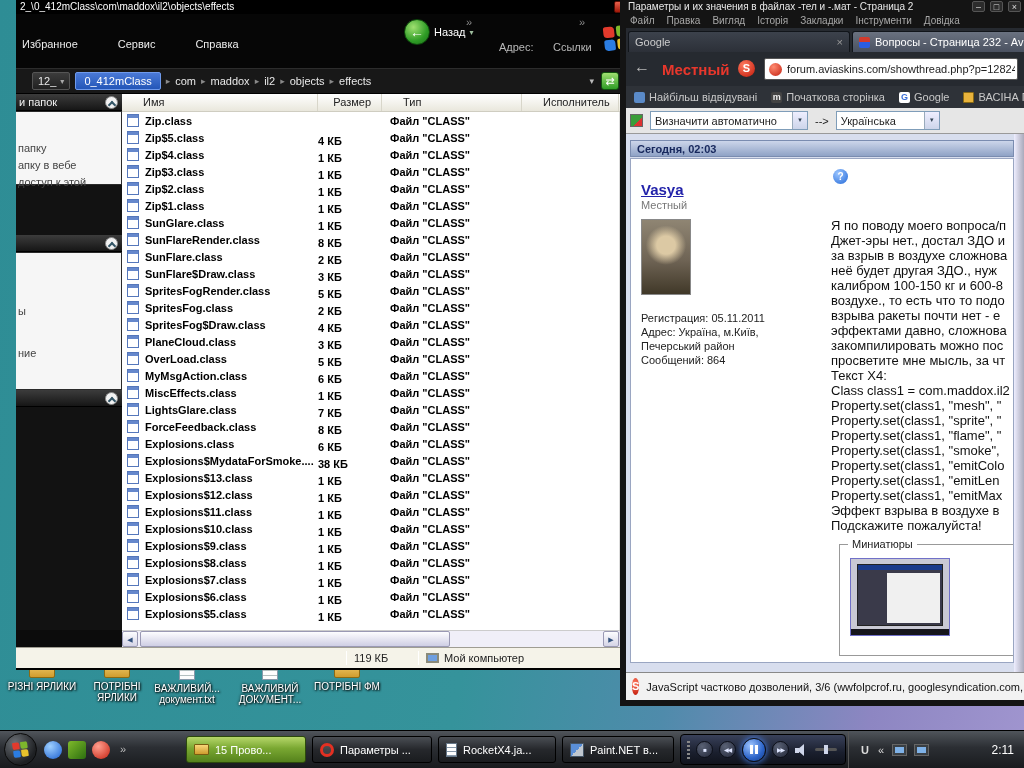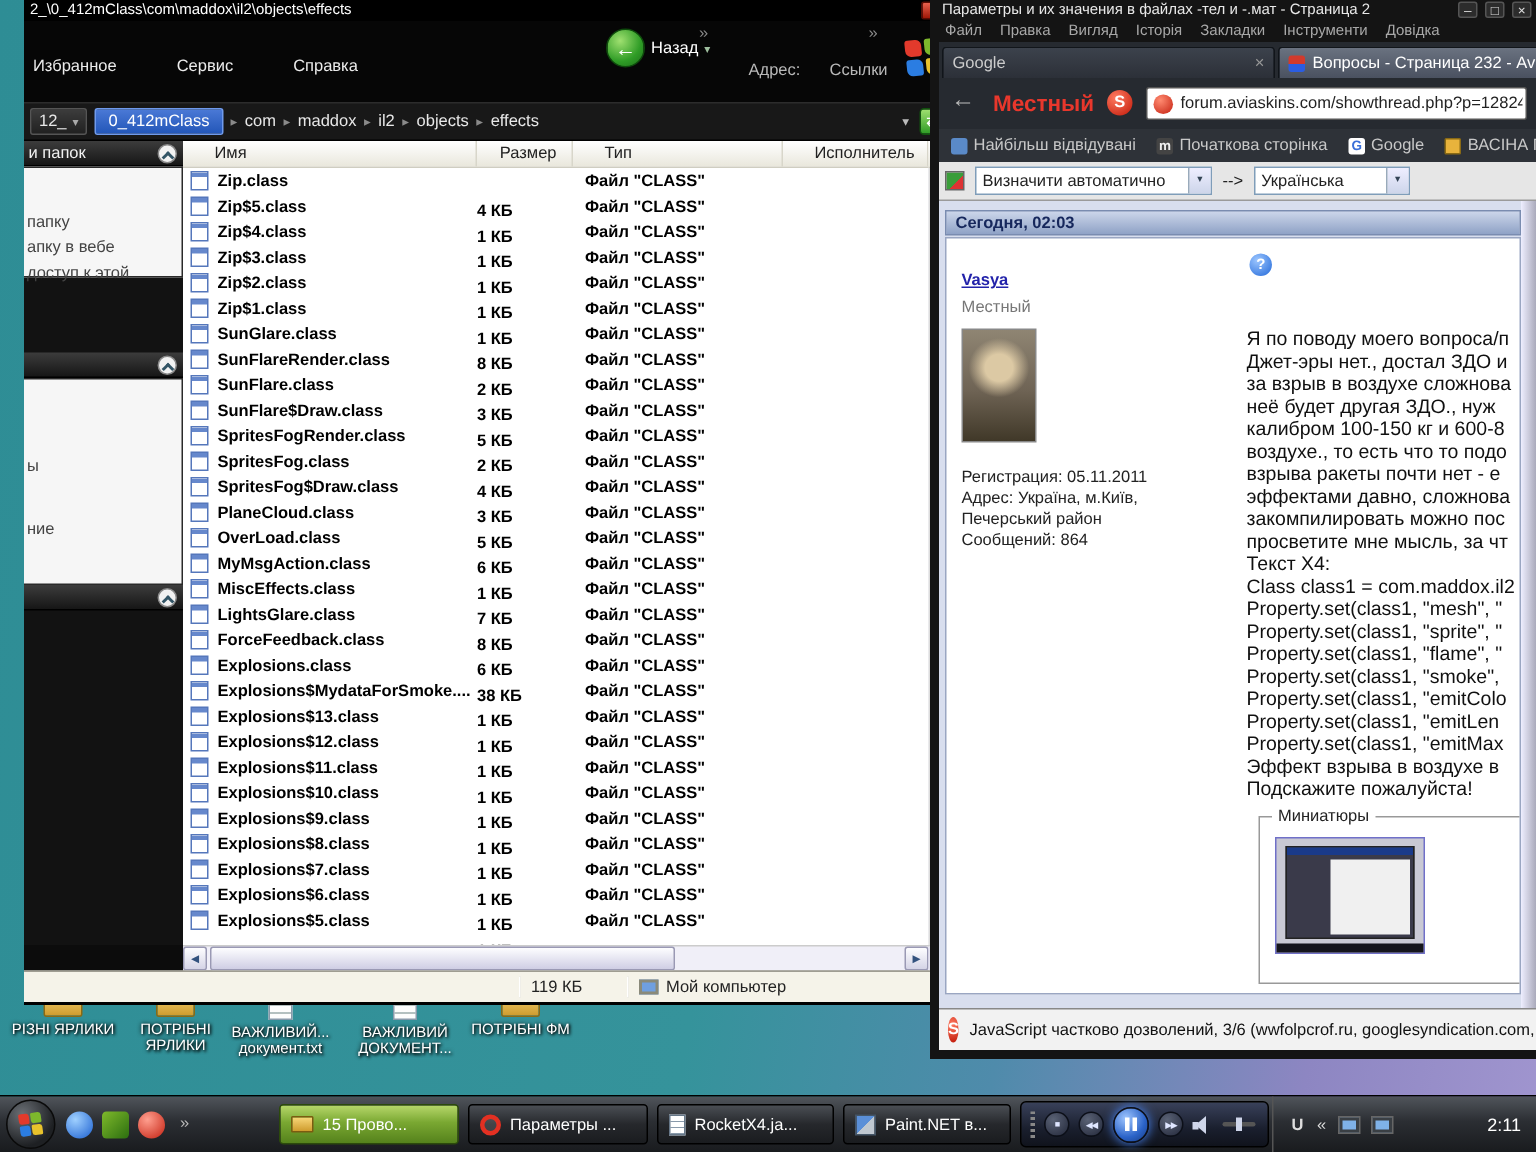--- a/index.html
+++ b/index.html
@@ -28,21 +28,21 @@
 #e-chev1{left:450px;}#e-chev2{left:563px;}
 #e-back{position:absolute;left:388px;top:5px;display:flex;align-items:center;gap:4px;color:#fff;}
 .back-circle{width:26px;height:26px;border-radius:50%;background:radial-gradient(circle at 35% 30%,#9fe070,#2f9c26 60%,#1c6f18);border:1px solid #0e4a0c;color:#fff;text-align:center;line-height:25px;font-size:14px;font-weight:bold;}
 .back-dd{color:#9fbf9f;font-size:8px;}
 #e-addr-label{position:absolute;left:483px;top:27px;color:#b8b8b8;}
 #e-links{position:absolute;left:537px;top:27px;color:#b8b8b8;}
 #e-flag{position:absolute;left:588px;top:12px;width:26px;height:26px;display:grid;grid-template-columns:11px 11px;grid-template-rows:11px 11px;gap:2px;transform:rotate(-6deg);}
 #e-flag span{border-radius:2px 4px 2px 4px;}
 .f-r{background:#e23a2c;}.f-g{background:#7db72c;}.f-b{background:#2b7de2;}.f-y{background:#e8c22c;}
 
-#e-crumbs{position:absolute;top:68px;left:0;right:0;height:26px;background:#181818;border-top:1px solid #2c2c2c;border-bottom:1px solid #000;display:flex;align-items:center;padding:0 4px;color:#ddd;}
+#e-crumbs{position:absolute;top:68px;left:0;right:0;height:26px;background:#181818;border-top:1px solid #2c2c2c;border-bottom:1px solid #000;display:flex;align-items:center;padding:0 16px;color:#ddd;}
 .crumb-drive{background:linear-gradient(#3c3c3c,#212121);border:1px solid #555;padding:2px 5px;color:#eee;display:flex;gap:4px;align-items:center;border-radius:2px;}
 .crumb-sel{background:linear-gradient(#4a79d6,#2356b8);border:1px solid #6f9aec;color:#fff;padding:2px 8px;margin-left:5px;border-radius:2px;}
 #crumb-rest{display:flex;align-items:center;}
 .crumb-item{display:flex;align-items:center;}
 .crumb-sep{color:#8a8a8a;margin:0 5px;font-size:9px;}
 .crumb-label{color:#e8e8e8;}
 .crumb-dd{margin-left:auto;color:#bbb;font-size:9px;}
 .crumb-go{width:18px;height:18px;border-radius:3px;background:linear-gradient(#9fe070,#2f9c26);color:#fff;text-align:center;line-height:17px;margin-left:7px;font-size:11px;border:1px solid #11530e;}
 
 #e-side{position:absolute;left:0;top:94px;width:106px;height:536px;background:#121212;overflow:hidden;}
@@ -118,21 +118,21 @@
 #b-translate{position:absolute;left:6px;top:108px;right:0;height:26px;background:#e6e6e6;border-bottom:1px solid #9a9a9a;display:flex;align-items:center;gap:7px;padding-left:4px;color:#222;}
 .tr-ic{width:13px;height:13px;background:linear-gradient(135deg,#3a9d3a 60%,#d33 60%);border:1px solid #666;flex:none;}
 .sel{height:19px;background:#fff;border:1px solid #7f9db9;display:flex;align-items:center;padding-left:4px;gap:4px;justify-content:space-between;}
 #sel-from{width:158px;}
 #sel-to{width:104px;}
 .sel .dd{width:15px;height:17px;background:linear-gradient(#eef,#cdd5ea);border-left:1px solid #9ab;font-size:7px;text-align:center;line-height:16px;color:#345;flex:none;}
 #b-content{position:absolute;left:6px;top:134px;right:0;height:538px;background:#d8deee;overflow:hidden;}
 #b-scrollbar{position:absolute;right:0;top:0;width:10px;bottom:0;background:linear-gradient(90deg,#eef,#aab);}
 #b-datebar{position:absolute;left:4px;top:6px;right:10px;height:17px;background:linear-gradient(#ccd6ea,#8fa2c6);border:1px solid #7a8cb0;color:#16275c;font-weight:bold;line-height:16px;padding-left:6px;}
 #b-post{position:absolute;left:4px;top:24px;right:10px;height:505px;background:#fff;border:1px solid #9aa6c2;overflow:hidden;}
-.u-name{position:absolute;left:10px;top:22px;color:#2222aa;font-weight:bold;font-size:11px;text-decoration:underline;}
+.u-name{position:absolute;left:10px;top:22px;color:#2222aa;font-weight:bold;font-size:15px;text-decoration:underline;}
 .u-title{position:absolute;left:10px;top:40px;color:#777;}
 .avatar{position:absolute;left:10px;top:60px;width:50px;height:76px;border:1px solid #888;
  background:radial-gradient(ellipse 60% 38% at 50% 34%,#dcc9a4 0 32%,rgba(0,0,0,0) 70%),linear-gradient(#8f8573 0%,#6e6354 55%,#403828 100%);}
 #u-info{position:absolute;left:10px;top:152px;color:#222;}
 #u-info div{line-height:14px;white-space:nowrap;}
 .help-ic{position:absolute;left:202px;top:10px;width:15px;height:15px;border-radius:50%;background:radial-gradient(circle at 35% 30%,#9cc6ff,#2268d8);color:#fff;font-weight:bold;font-size:10px;text-align:center;line-height:15px;}
 #b-lines{position:absolute;left:200px;top:59px;right:0;color:#101010;font-size:13px;}
 #b-lines div{line-height:15px;white-space:nowrap;overflow:hidden;}
 #b-thumbs{position:absolute;left:208px;top:385px;width:230px;height:112px;border:1px solid #999;}
 #b-thumbs-legend{position:absolute;left:8px;top:-7px;background:#fff;padding:0 4px;color:#222;}

